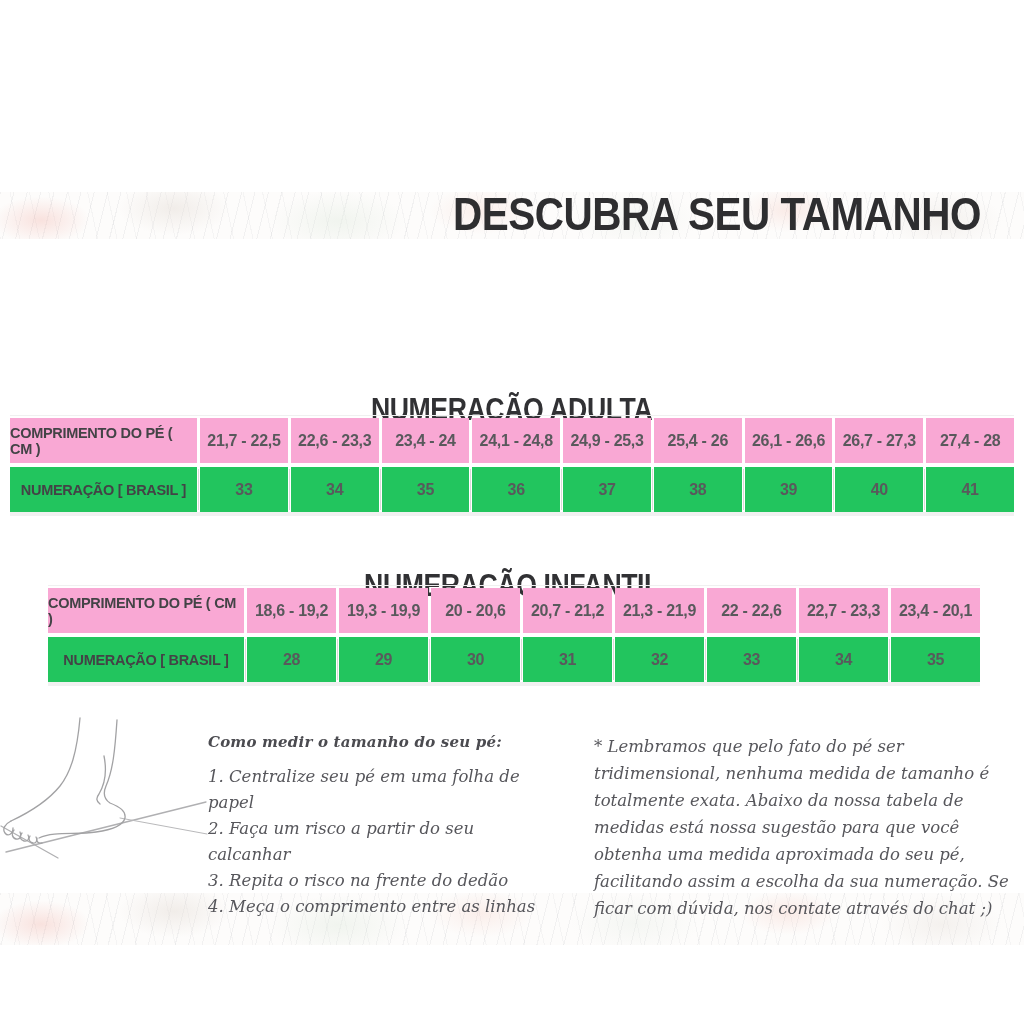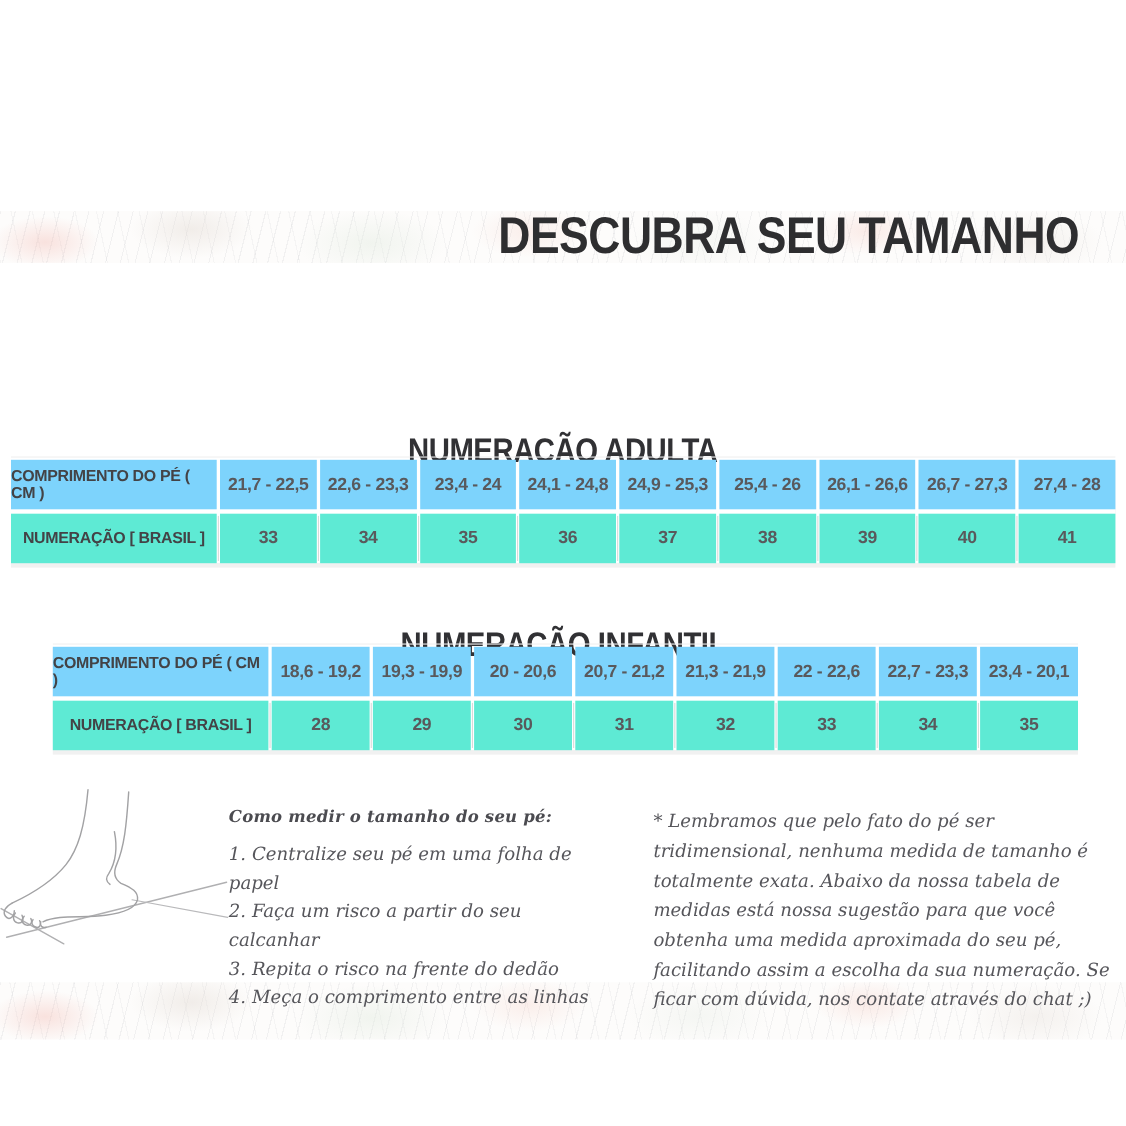--- a/index.html
+++ b/index.html
@@ -40,22 +40,22 @@
 
   
   .size-table{
     position:absolute;display:grid;column-gap:3px;row-gap:4px;z-index:1;
     border-top:1px solid #f0f0f0;padding-top:2px;
     box-shadow:0 4px 0 0 #f1f1f1;
   }
   #adult-table{left:10px;width:1004px;top:415px;grid-template-columns:187px repeat(9,1fr);}
   #kids-table{left:48px;width:932px;top:585px;grid-template-columns:196px repeat(8,1fr);}
   .cell{height:45px;display:flex;align-items:center;justify-content:center;font-weight:700;}
-  .r1{background:#7dd3fc;}
-  .r2{background:#5eead4;position:relative;}
+  .r1{background:#f9a8d4;}
+  .r2{background:#22c55e;position:relative;}
   .r2.div::before{
     content:"";position:absolute;left:-2px;top:2px;bottom:2px;width:1px;background:#d9d9d9;
   }
   .label-cell{font-size:14.5px;color:#434346;letter-spacing:-.3px;}
   .value-cell{font-size:16px;color:#59595c;letter-spacing:-.3px;text-align:center;}
 
   
   .foot-art{position:absolute;left:0;top:714px;z-index:1;}
   .howto{
     position:absolute;left:208px;top:733px;width:340px;z-index:1;

